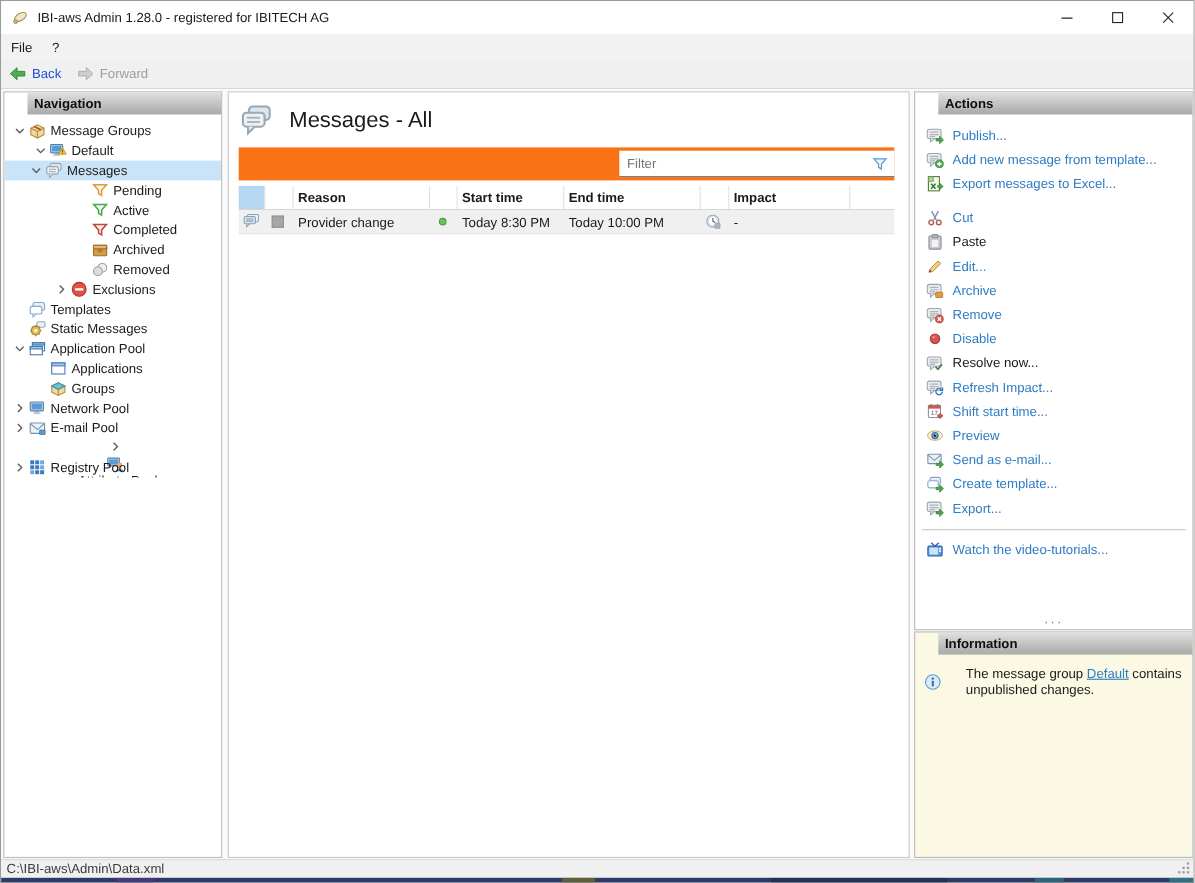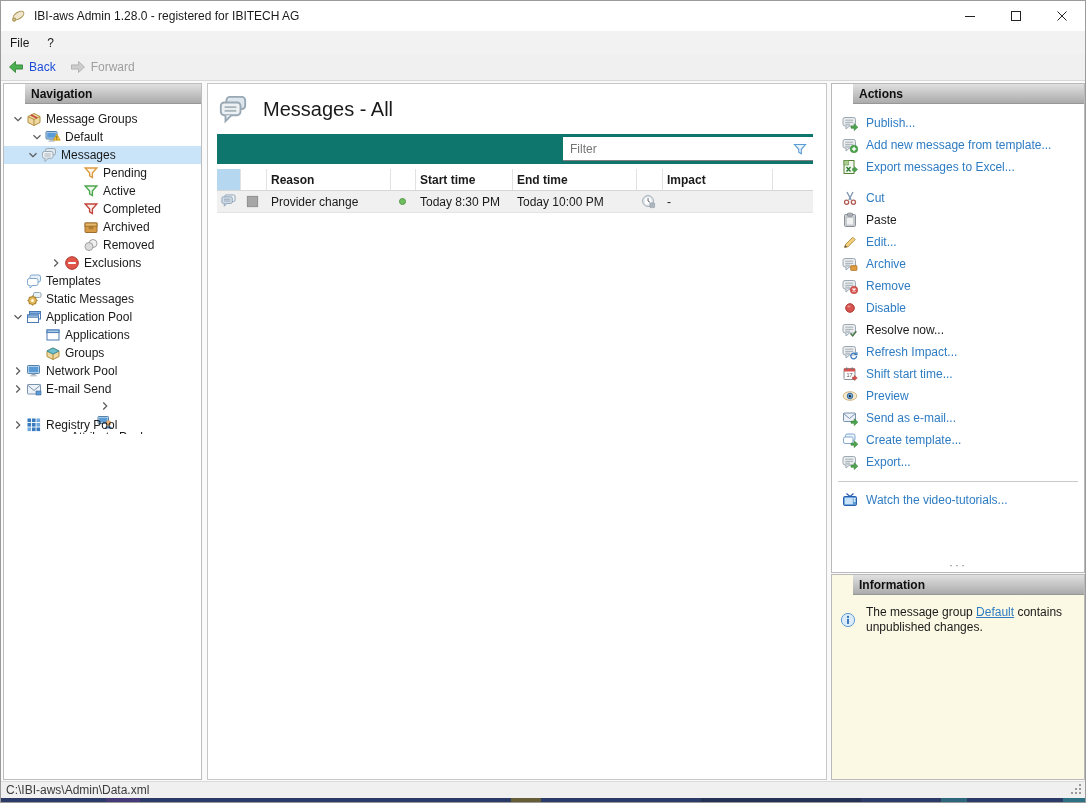--- a/index.html
+++ b/index.html
@@ -32,21 +32,21 @@
   .nav-panel{position:absolute;left:2px;top:2px;width:199px;bottom:1px;background:#fff;border:1px solid #BDBDBD;display:flex;flex-direction:column;}
   .tree{padding-top:6px;overflow:hidden;}
   .tree-row{height:18px;display:flex;align-items:center;}
   .tree-row.selected{background:var(--selection,#C9E3F8);}
   .chev{width:17px;height:16px;display:inline-flex;align-items:center;justify-content:center;flex:none;}
   .tree-label{margin-left:4px;white-space:nowrap;}
   
   .main-panel{position:absolute;left:206px;top:2px;width:620px;bottom:1px;background:#fff;border:1px solid #C7C7C7;}
   .main-header{height:50px;display:flex;align-items:center;padding-left:10px;gap:15px;}
   .main-title{font-size:20px;color:#1A1A1A;}
-  .filter-band{margin:0 13px 0 9px;height:30px;background:#0f766e;display:flex;align-items:center;justify-content:flex-end;}
+  .filter-band{margin:0 13px 0 9px;height:30px;background:#f97316;display:flex;align-items:center;justify-content:flex-end;}
   .filter-box{width:250px;height:24px;background:#fff;border-bottom:1px solid #7E7E7E;display:flex;align-items:center;padding:0 5px;}
   .filter-box input{flex:1;border:none;outline:none;background:transparent;font-family:"Liberation Sans",sans-serif;font-size:12px;color:#444;}
   .table{margin:5px 13px 0 9px;}
   .table-header{display:flex;height:22px;background:#fff;border-bottom:1px solid #D6D6D6;}
   .th{display:flex;align-items:center;padding-left:4px;border-right:1px solid #E2E2E2;font-weight:bold;flex:none;}
   .th.fill{flex:1;border-right:none;}
   .th-first{background:#B5D7F0;}
   .tr{display:flex;height:22px;background:#F0F0F0;border-bottom:1px solid #E4E4E4;}
   .td{display:flex;align-items:center;padding-left:4px;flex:none;}
   .td.fill{flex:1;}
@@ -54,21 +54,21 @@
   .right-col{position:absolute;left:830px;top:2px;width:254px;bottom:1px;display:flex;flex-direction:column;}
   .actions-panel{height:490px;background:#fff;border:1px solid #B9B9B9;display:flex;flex-direction:column;position:relative;flex:none;}
   .actions-list{padding-top:8px;}
   .action-row{height:22px;display:flex;align-items:center;gap:8px;padding-left:10px;}
   .action-row.gap{margin-top:9px;}
   .action-sep{height:1px;background:#C9C9C9;margin:8px 6px 7px 6px;}
   .action-label{color:var(--link,#2E7CC3);white-space:nowrap;}
   .action-row.disabled .action-label{color:#1A1A1A;}
   .overflow-dots{position:absolute;bottom:1px;left:0;right:0;text-align:center;color:#7A7A7A;letter-spacing:2px;font-size:12px;line-height:12px;}
   .info-panel{flex:1;margin-top:1px;background:var(--infobg,#FBF9E3);border:1px solid #B9B9B9;display:flex;flex-direction:column;}
-  .info-body{display:flex;gap:10px;padding:10px 8px;}
+  .info-body{display:flex;gap:22px;padding:10px 8px;}
   .info-text{width:212px;line-height:15px;}
   .info-link{color:var(--link,#2E7CC3);text-decoration:underline;}
   
   .statusbar{position:absolute;left:0;right:0;top:780px;height:17px;background:#F0F0F0;border-top:1px solid #DADADA;display:flex;align-items:center;padding-left:5px;color:#3C3C3C;}
   .grip{position:absolute;right:1px;bottom:1px;}
   .taskbar-sliver{position:absolute;left:0;right:0;top:797px;height:6px;background:#2B3A67;overflow:hidden;}
   .taskbar-sliver span{position:absolute;top:0;height:6px;display:block;opacity:.85;}
 </style>
 </head>
 <body>
@@ -335,21 +335,21 @@
                 <polyline points="6,4 10,8 6,12" fill="none" stroke="#5A5A5A" stroke-width="1.4"></polyline>
               </svg>
             </span>
             <span class="ic" style="width: 16px; height: 16px;">
               <svg viewBox="0 0 16 16" width="16" height="16">
                 <rect x="1.5" y="3.5" width="13" height="9.5" rx="0.8" fill="#EDF2F8" stroke="#7A93AD"></rect>
                 <path d="M1.5 4 L8 9.5 L14.5 4" fill="none" stroke="#7A93AD"></path>
                 <path d="M10 10 h5 v4 h-5 z" fill="#5B9BD5" stroke="#3A6A9A" stroke-width="0.6"></path>
               </svg>
             </span>
-            <span class="tree-label">E-mail Send</span>
+            <span class="tree-label">E-mail Pool</span>
           </div>
           <div class="tree-row" style="padding-left: 5px; flex-direction: column;">
             <span class="chev">
               <svg viewBox="0 0 16 16" width="14" height="14">
                 <polyline points="6,4 10,8 6,12" fill="none" stroke="#5A5A5A" stroke-width="1.4"></polyline>
               </svg>
             </span>
             <span class="ic" style="width: 16px; height: 16px;">
               <svg viewBox="0 0 16 16" width="16" height="16">
                 <rect x="1" y="2.5" width="10.5" height="7" rx="0.8" fill="#BFD9F2" stroke="#5580A8"></rect>

